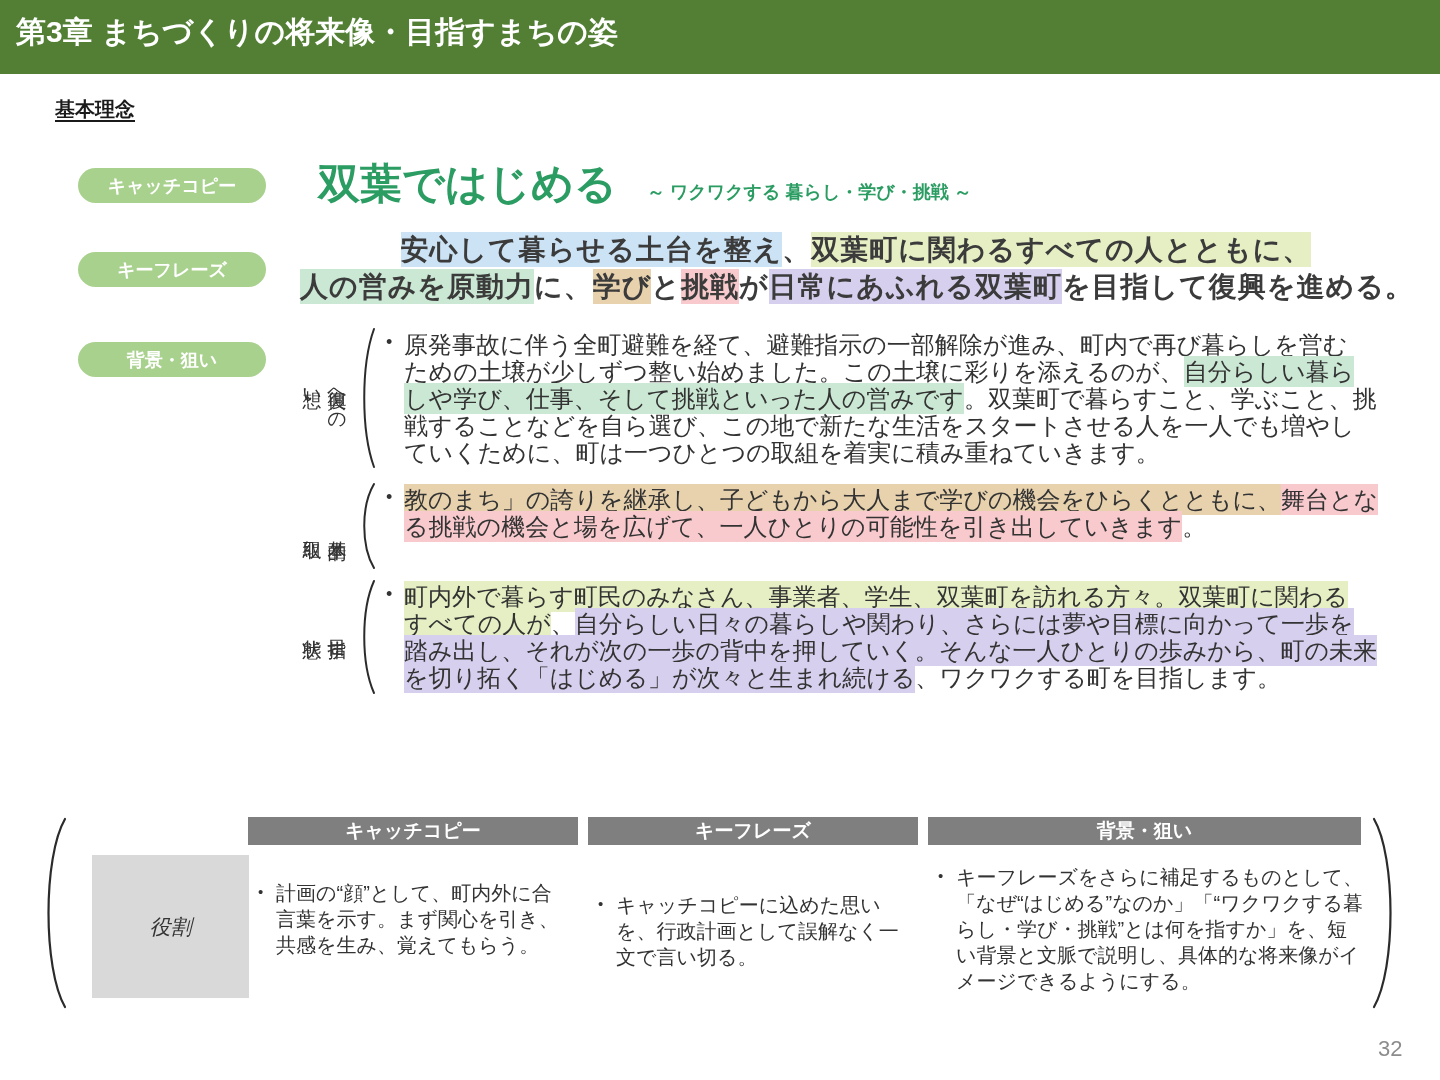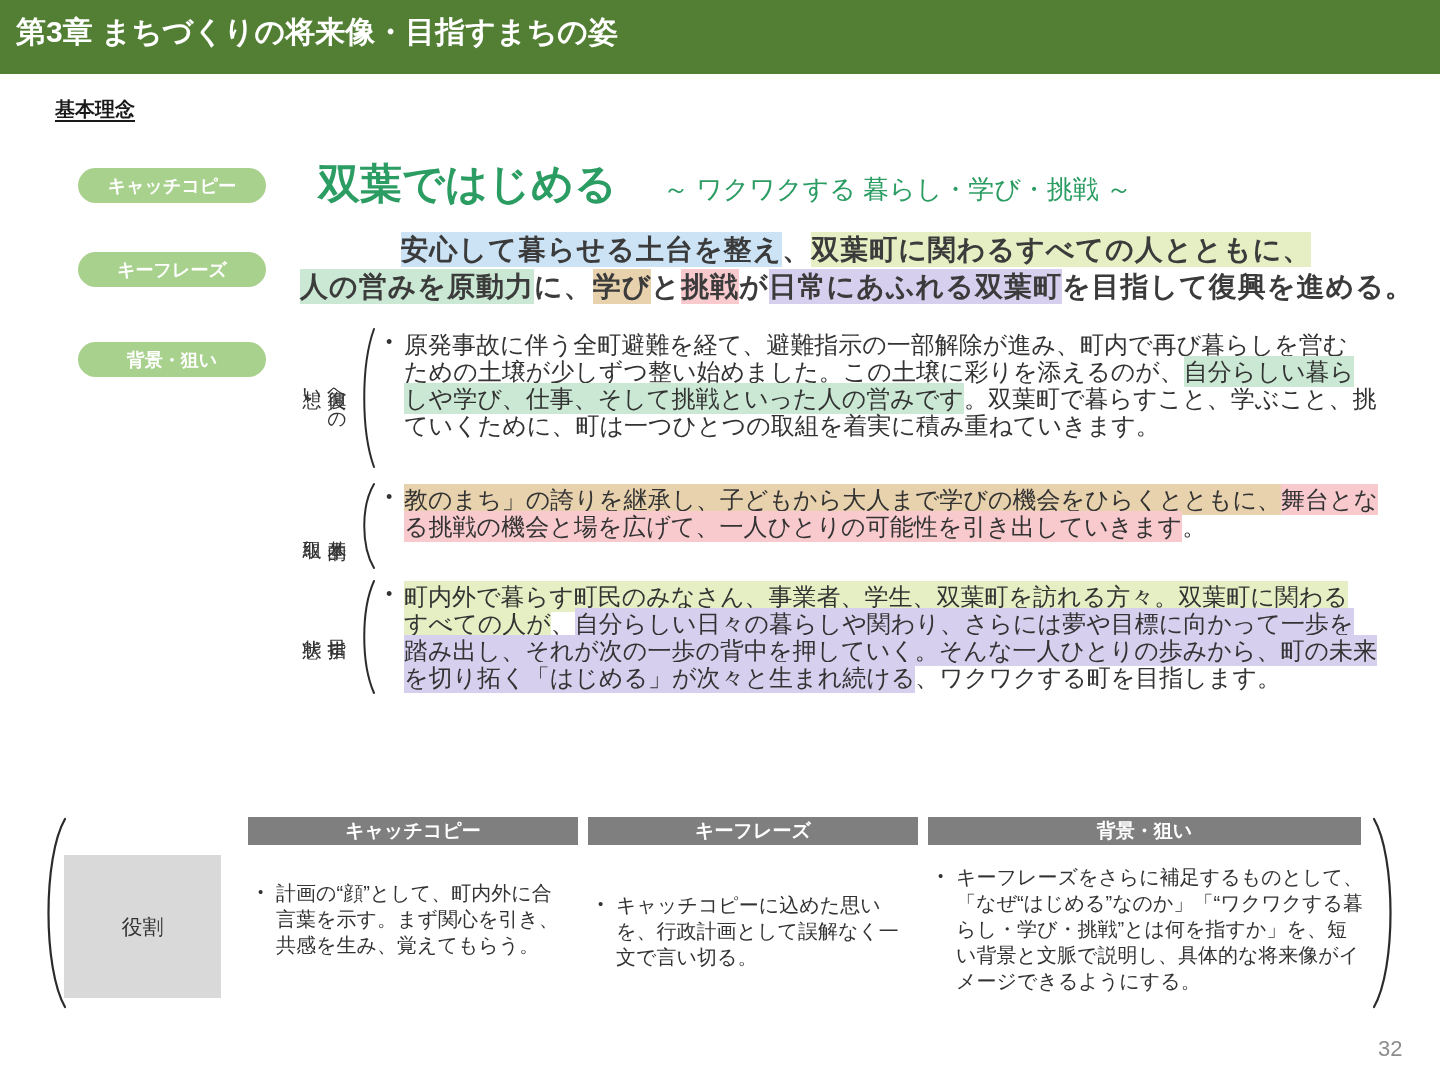--- a/index.html
+++ b/index.html
@@ -24,21 +24,21 @@
     position:absolute;left:78px;width:188px;height:35px;border-radius:18px;
     background:var(--c-pill_green);color:#ffffff;font-size:18px;font-weight:bold;
     display:flex;align-items:center;justify-content:center;white-space:nowrap;
   }
   .pill-catch{top:168px}
   .pill-key{top:252px}
   .pill-bg{top:342px}
   
   .catch-row{position:absolute;left:318px;top:158px;white-space:nowrap;line-height:52px;}
   .catch-main{font-size:42px;font-weight:bold;color:var(--c-catch_green);}
-  .catch-sub{font-size:26px;font-weight:normal;color:var(--c-catch_green);margin-left:46px;}
+  .catch-sub{font-size:18px;font-weight:bold;color:var(--c-catch_green);margin-left:30px;}
   
   .key-phrase{
     position:absolute;left:300px;top:231px;width:1112px;text-align:center;
     font-size:28px;font-weight:bold;color:#3b3b3b;letter-spacing:1px;
   }
   .key-phrase .seg-line{height:37px;line-height:37px;white-space:nowrap;}
   
   .hl{padding:2px 0;}
   .hl-blue{background:var(--hl-blue);}
   .hl-yellowgreen{background:var(--hl-yellowgreen);}
@@ -59,23 +59,23 @@
   .group-bracket{position:absolute;left:356px;}
   .bullet-dot{position:absolute;left:386px;top:1px;font-size:18px;color:#333;}
   .blines{position:absolute;left:404px;top:0;font-size:24px;color:#333;}
   .blines .seg-line{height:27px;line-height:27px;white-space:nowrap;}
   
   .roles{position:absolute;left:0;top:815px;width:1440px;height:200px;}
   .paren{position:absolute;top:0;}
   .paren-left{left:35px;}
   .paren-right{left:1368px;}
   .role-box{
-    position:absolute;left:64px;top:40px;width:157px;height:143px;
+    position:absolute;left:92px;top:40px;width:157px;height:143px;
     background:var(--c-role_box_gray);color:#333;font-size:21px;
-    display:flex;align-items:center;justify-content:center;
+    display:flex;align-items:center;justify-content:center;font-style:italic;
   }
   .col-hdr{
     position:absolute;top:2px;height:28px;background:var(--c-table_header_gray);
     color:#ffffff;font-size:19px;font-weight:bold;text-align:center;line-height:28px;
   }
   .col-hdr-1{left:248px;width:330px;}
   .col-hdr-2{left:588px;width:330px;}
   .col-hdr-3{left:928px;width:433px;}
   .col-body{position:absolute;padding-left:22px;box-sizing:content-box;}
   .col-body-1{left:254px;top:65px;width:292px;}
@@ -112,20 +112,21 @@
     <div class="v-label">復興への
 想い</div>
     <svg class="group-bracket" style="top:-4px;" width="22" height="142" viewBox="0 0 22 142">
       <path d="M18,2 C5,38 5,104 18,140" fill="none" stroke="#2b2b2b" stroke-width="2" stroke-linecap="round"></path>
     </svg>
     <span class="bullet-dot">•</span>
     <div class="blines">
         <div class="seg-line"><span>原発事故に伴う全町避難を経て、避難指示の一部解除が進み、町内で再び暮らしを営む</span></div>
         <div class="seg-line"><span>ための土壌が少しずつ整い始めました。この土壌に彩りを添えるのが、</span><span class="hl hl-mint">自分らしい暮ら</span></div>
         <div class="seg-line"><span class="hl hl-mint">しや学び、仕事、そして挑戦といった人の営みです</span><span>。双葉町で暮らすこと、学ぶこと、挑</span></div>
+        <div class="seg-line"><span>戦することなどを自ら選び、この地で新たな生活をスタートさせる人を一人でも増やし</span></div>
         <div class="seg-line"><span>ていくために、町は一つひとつの取組を着実に積み重ねていきます。</span></div>
       </div>
   </div>
 
   <div class="bgroup bgroup-2">
     <div class="v-label">基本的
 取組</div>
     <svg class="group-bracket" style="top:-4px;" width="22" height="88" viewBox="0 0 22 88">
       <path d="M18,2 C5,24 5,64 18,86" fill="none" stroke="#2b2b2b" stroke-width="2" stroke-linecap="round"></path>
     </svg>

